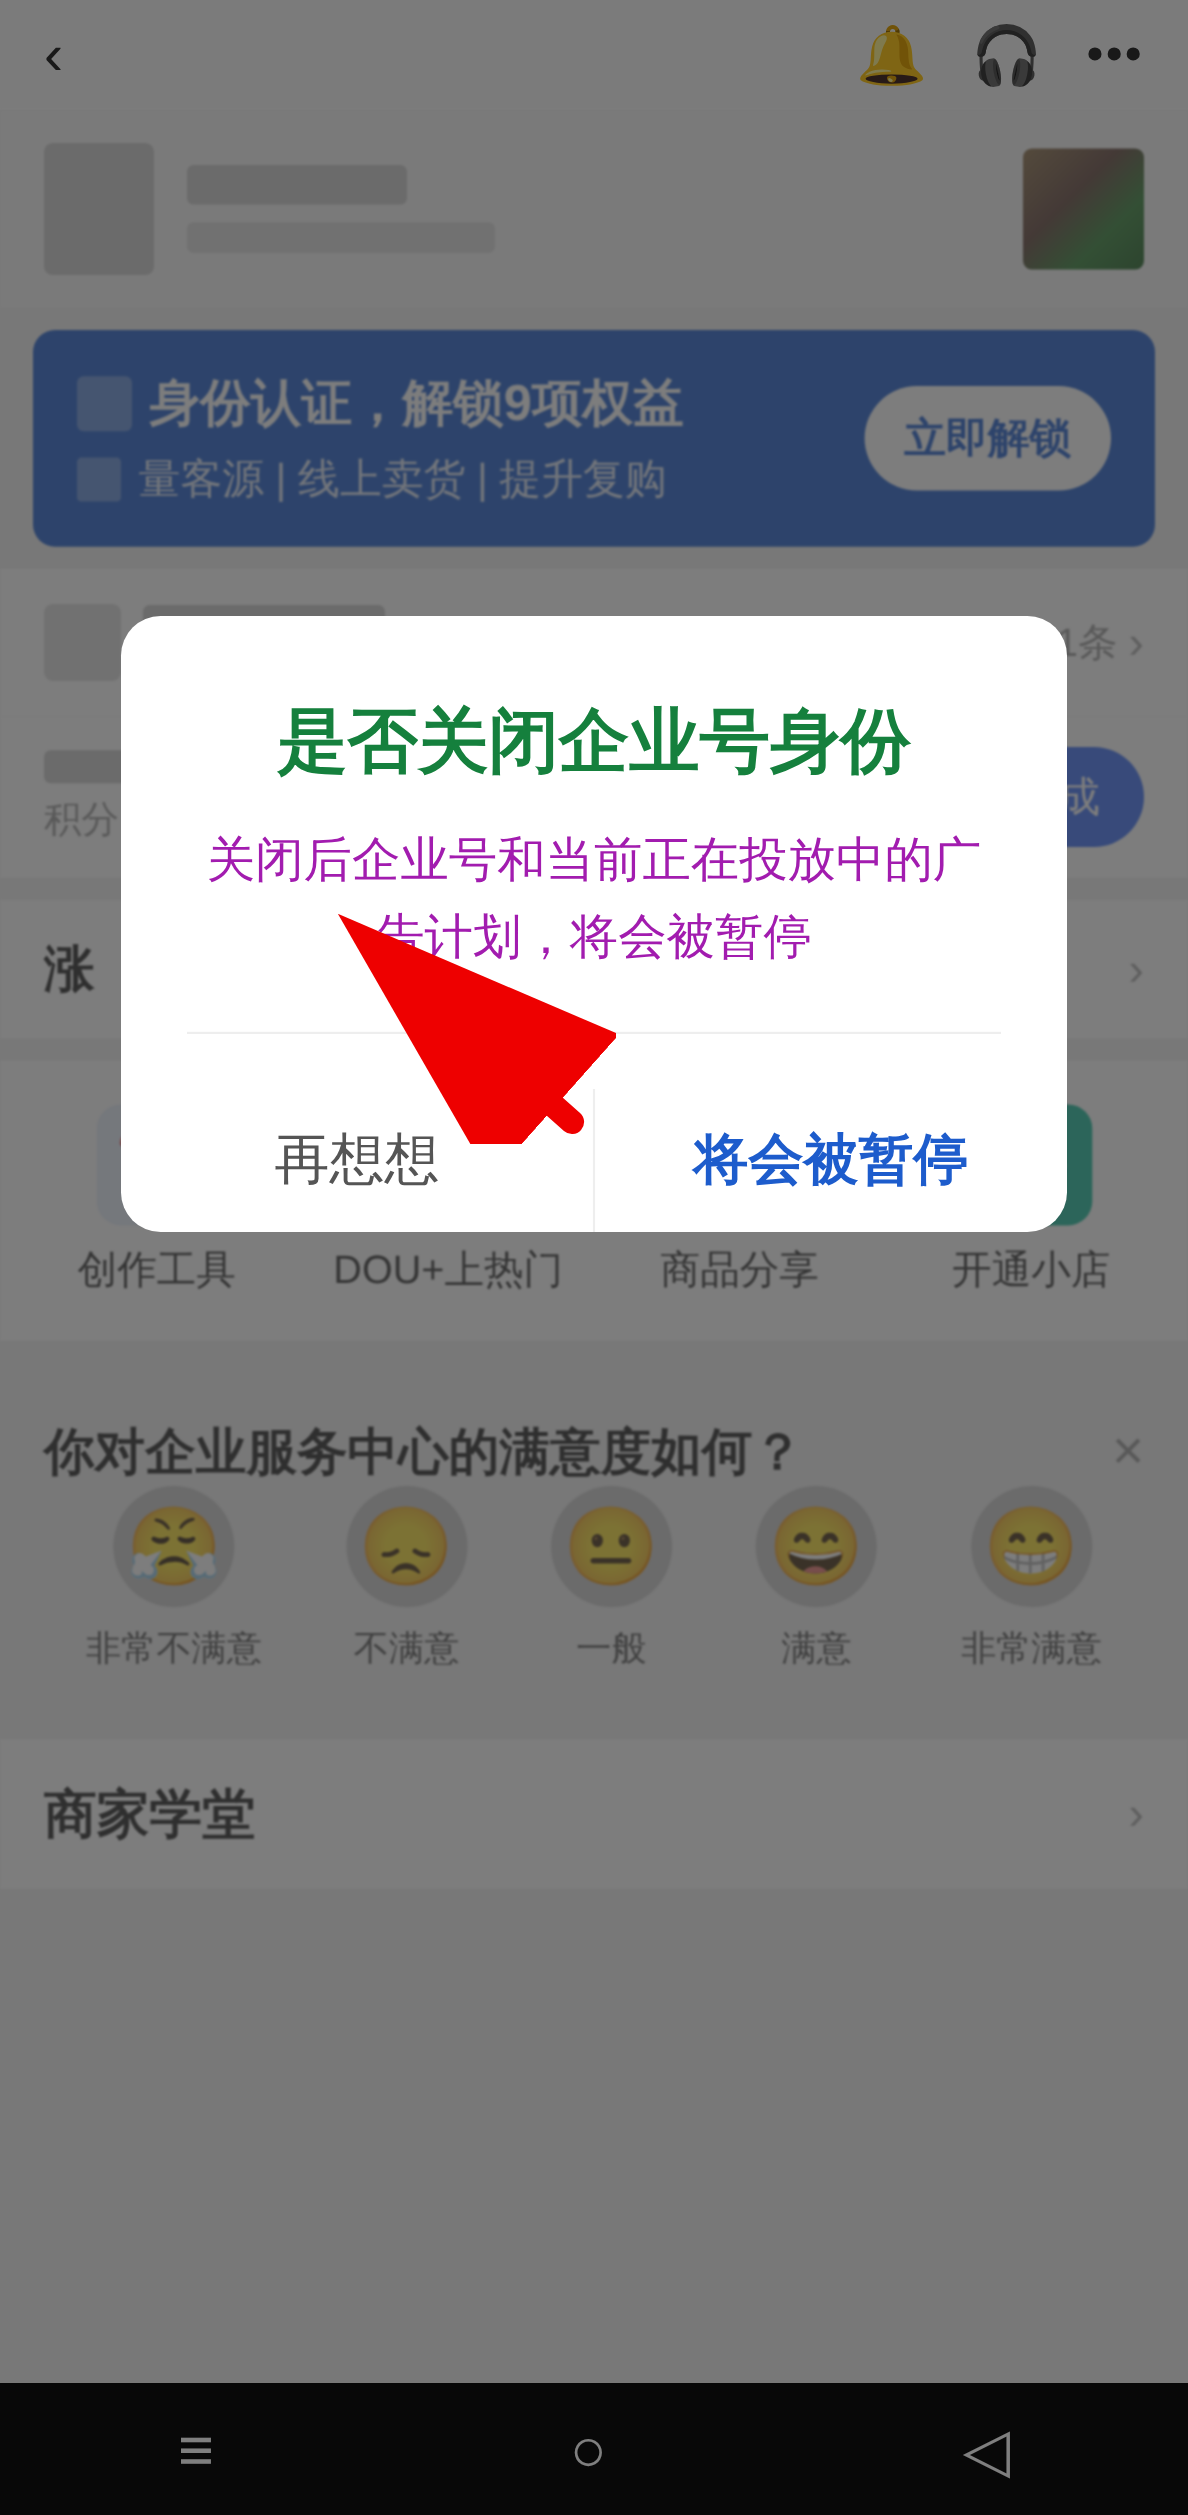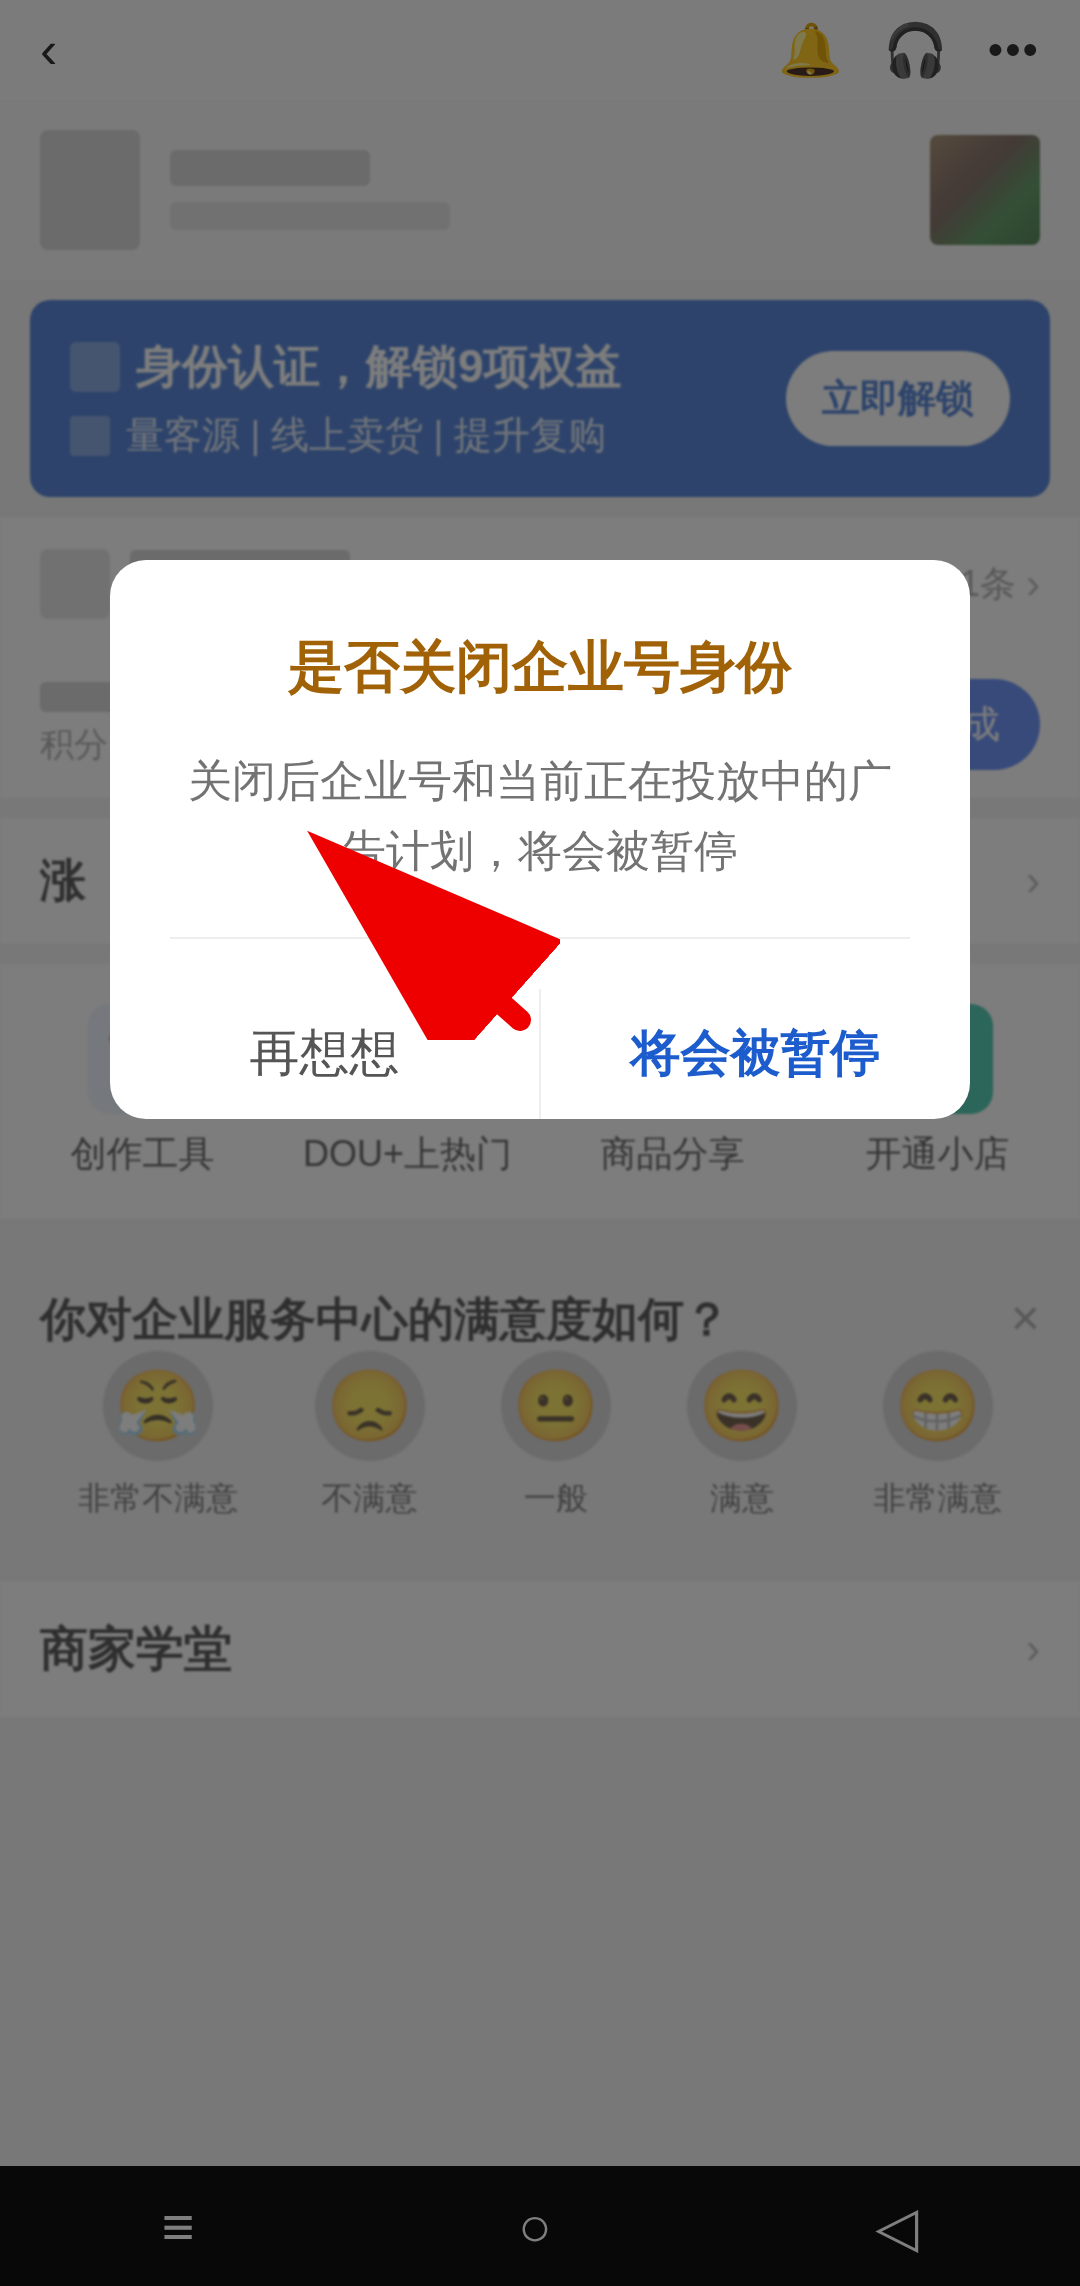--- a/index.html
+++ b/index.html
@@ -367,28 +367,28 @@
       background: #fff;
       border-radius: 36px;
       z-index: 20;
       overflow: hidden;
     }
     .modal-body {
       padding: 70px 60px 50px;
       text-align: center;
     }
     .modal-title {
-      font-size: 56px;
-      font-weight: bold;
-      color: #a16207;
-      margin-bottom: 40px;
+      font-size: 64px;
+      font-weight: bold;
+      color: #15803d;
+      margin-bottom: 30px;
     }
     .modal-desc {
       font-size: 44px;
-      color: #737373;
+      color: #a21caf;
       line-height: 1.6;
     }
     .modal-divider {
       height: 2px;
       background: #eee;
       margin-top: 50px;
     }
     .modal-actions {
       display: flex;
       height: 130px;

